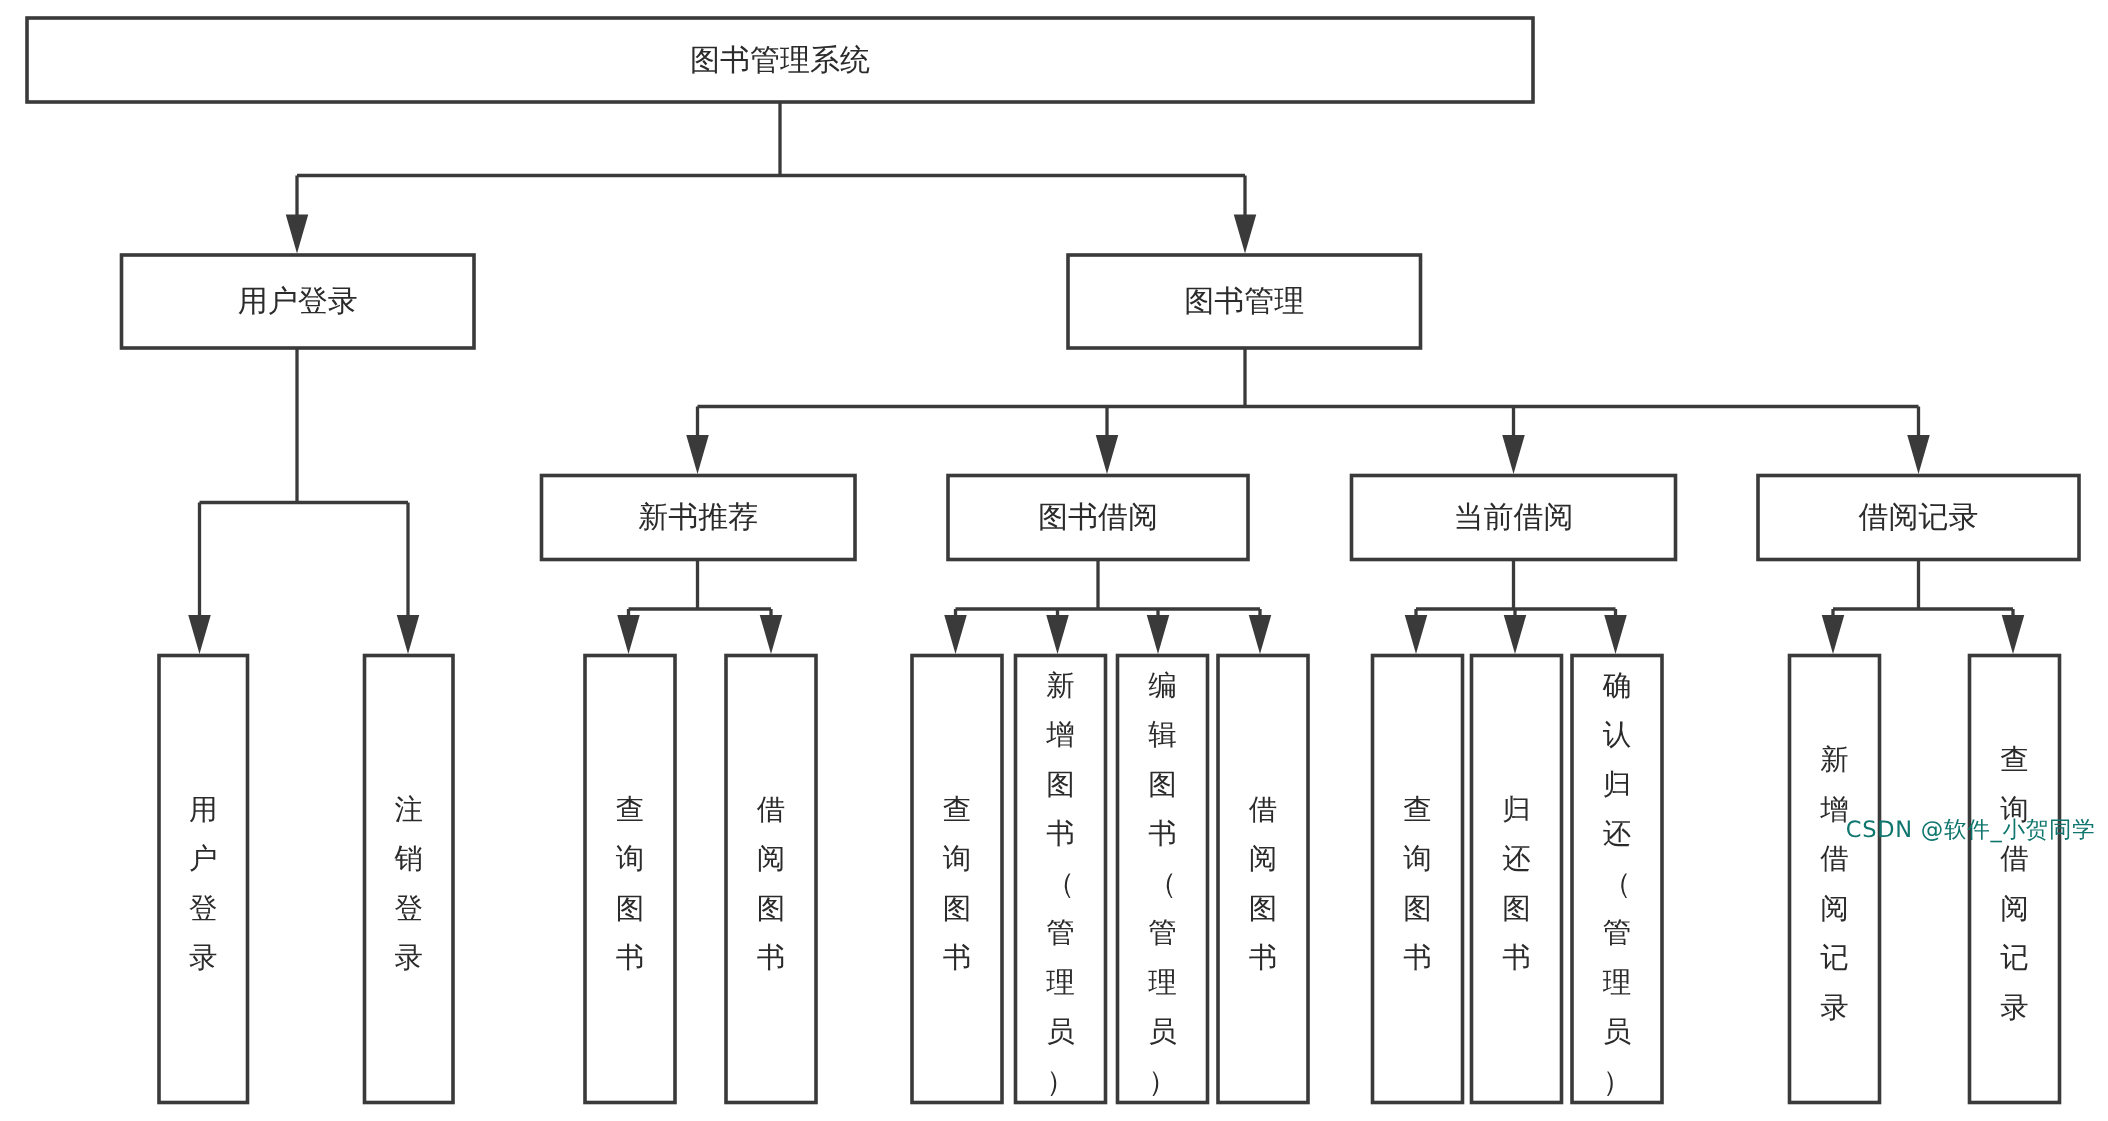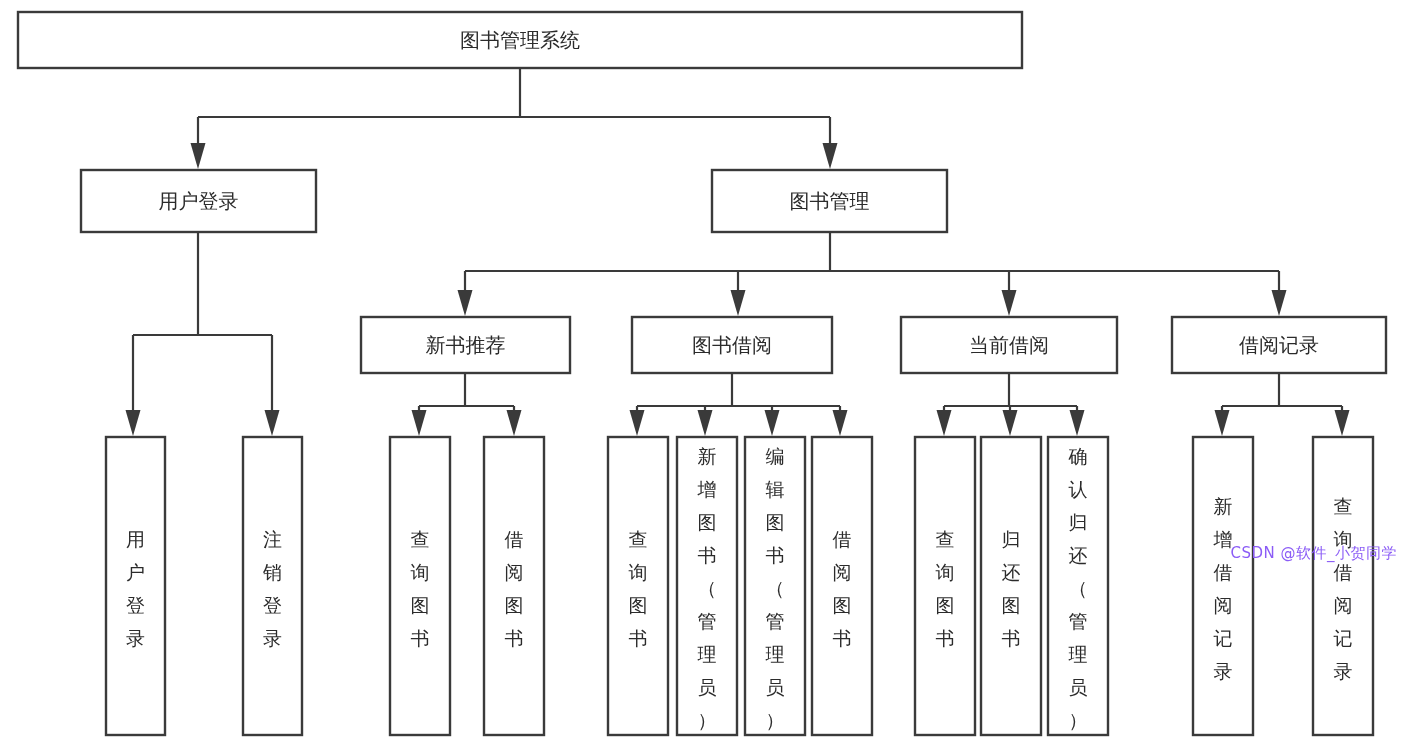--- a/index.html
+++ b/index.html
@@ -52,21 +52,21 @@
   }
   .arrow-head {
     fill: #3a3a3a;
     stroke: none;
   }
   .watermark-text {
     position: absolute;
     right: 8px;
     bottom: 4px;
     font-size: 15px;
-    color: #8b5cf6;
+    color: #0f766e;
     letter-spacing: 0.5px;
     white-space: nowrap;
     font-family: "DejaVu Sans", "Liberation Sans", sans-serif;
     pointer-events: none;
   }
 </style>
 </head>
 <body>
 
 <div id="diagram-root">

